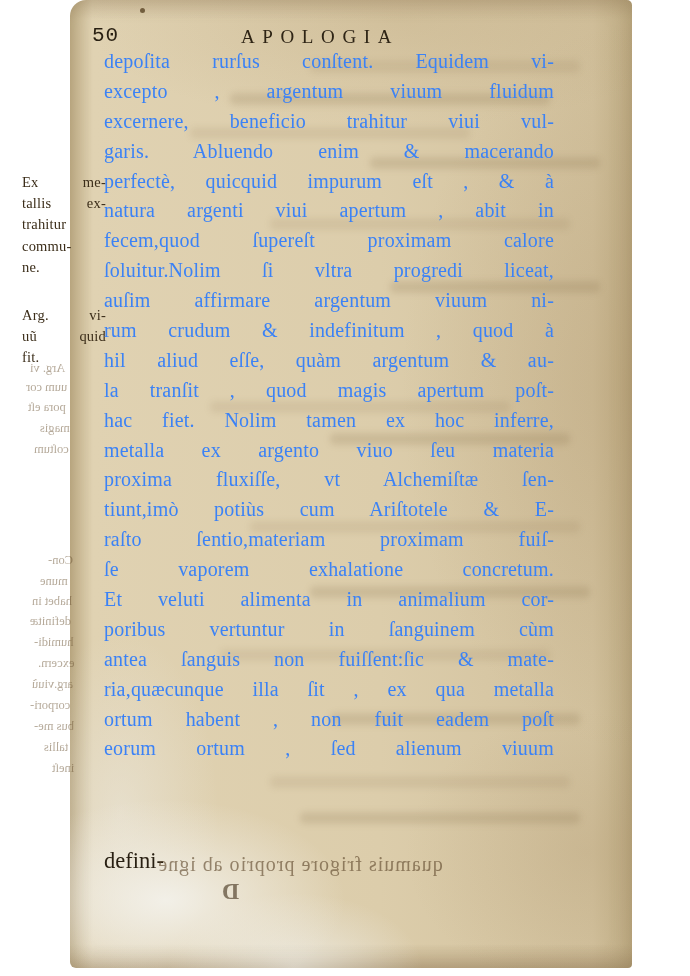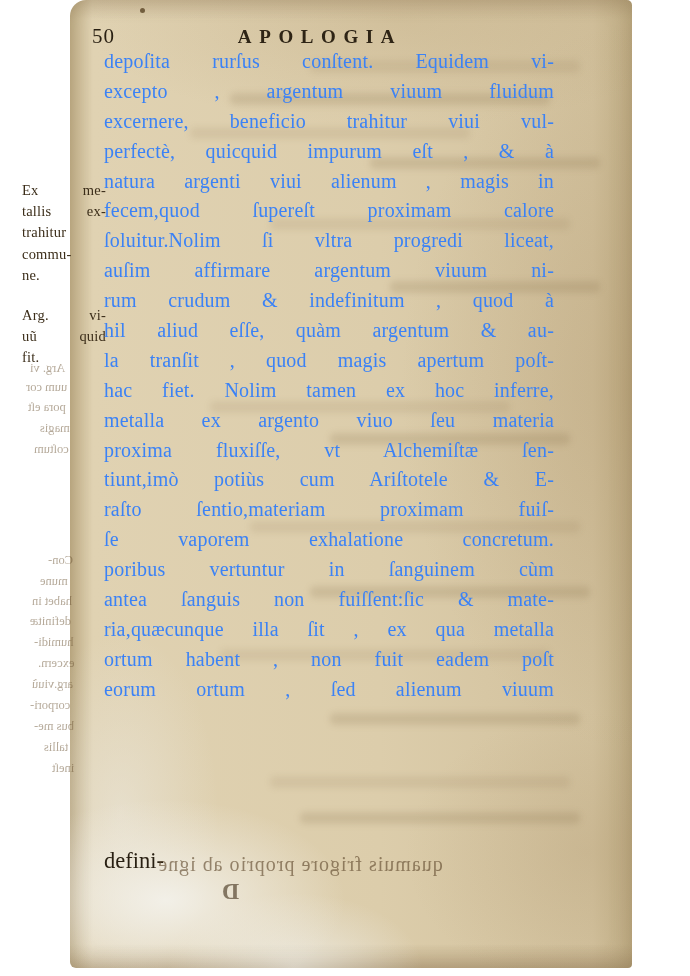--- a/index.html
+++ b/index.html
@@ -20,43 +20,43 @@
       radial-gradient(ellipse 430px 150px at 58% 2%, rgba(168,140,95,0.20), rgba(168,140,95,0) 72%),
       radial-gradient(ellipse 260px 200px at 92% 88%, rgba(160,133,92,0.18), rgba(160,133,92,0) 70%),
       linear-gradient(0deg, rgba(146,121,86,0.38), rgba(146,121,86,0) 2.5%),
       linear-gradient(180deg, rgba(146,121,86,0.20), rgba(146,121,86,0) 2%),
       linear-gradient(90deg, #c3b28b 0%, #e0d2b2 4%, #dccdab 55%, #d2c19d 93%, #c0ae86 100%);
     border-radius:16px 5px 4px 6px;
     box-shadow:inset 0 0 22px rgba(120,95,60,0.30);
   }
   .ink{color:#281f12;}
   
-  .pageno{position:absolute;left:92px;top:24px;font-size:21px;letter-spacing:1px;}
+  .pageno{position:absolute;left:92px;top:24px;font-size:21px;letter-spacing:1px;font-family:Liberation Mono, monospace;}
   .runtitle{
     position:absolute;left:90px;top:26px;width:460px;text-align:center;
-    font-size:19px;letter-spacing:0.40em;font-weight:bold;color:#2e2415;
+    font-size:19px;letter-spacing:0.40em;font-weight:normal;color:#2e2415;
   }
   
   .bodytext{position:absolute;left:104px;top:47px;width:450px;}
   .line{
     height:29.9px;line-height:29.9px;font-size:20px;
     text-align:justify;text-align-last:justify;
     color:#3b82f6;letter-spacing:0.2px;
   }
   .catchword{
     position:absolute;left:104px;top:848px;width:450px;height:30px;
     text-align:left;font-size:22.5px;color:#281f12;padding-right:2px;
   }
   
   .margnote{
     position:absolute;left:22px;width:84px;
     font-size:14.5px;color:#3b2d19;letter-spacing:0.2px;
   }
   .margnote .mline{height:21.2px;line-height:21.2px;text-align:justify;text-align-last:justify;}
-  .note1{top:172px;margin-top:8px;}
+  .note1{top:172px;}
   .note2{top:305px;}
   
   .bleed{
     position:absolute;transform:scaleX(-1);
     color:rgba(108,84,52,0.50);filter:blur(0.6px);
     font-size:12.5px;line-height:1;white-space:nowrap;
   }
   .bleed-bottom{
     position:absolute;left:104px;top:853px;width:392px;
     transform:scaleX(-1);text-align:center;
@@ -111,34 +111,36 @@
 <div class="margnote note2">
   <div class="mline">Arg. vi-</div>
   <div class="mline">uũ quid</div>
   <div class="mline">fit.</div>
 </div>
 
 <div class="bodytext">
   <div class="line">depoſita rurſus conſtent. Equidem vi-</div>
   <div class="line">excepto , argentum viuum fluidum</div>
   <div class="line">excernere, beneficio trahitur viui vul-</div>
+  <div class="line">garis.  Abluendo enim &amp; macerando</div>
   <div class="line">perfectè, quicquid impurum eſt , &amp; à</div>
-  <div class="line">natura argenti viui alienum , magis in</div>
+  <div class="line">natura argenti viui apertum , abit in</div>
   <div class="line">fecem,quod ſupereſt proximam calore</div>
   <div class="line">ſoluitur.Nolim ſi vltra progredi liceat,</div>
   <div class="line">auſim affirmare argentum viuum ni-</div>
   <div class="line">rum crudum &amp; indefinitum , quod à</div>
   <div class="line">hil aliud eſſe, quàm argentum &amp; au-</div>
   <div class="line">la tranſit , quod magis apertum poſt-</div>
   <div class="line">hac fiet. Nolim tamen ex hoc inferre,</div>
   <div class="line">metalla ex argento viuo ſeu materia</div>
   <div class="line">proxima fluxiſſe, vt Alchemiſtæ ſen-</div>
   <div class="line">tiunt,imò potiùs cum Ariſtotele &amp; E-</div>
   <div class="line">raſto ſentio,materiam proximam fuiſ-</div>
   <div class="line">ſe vaporem exhalatione concretum.</div>
+  <div class="line">Et veluti alimenta in animalium cor-</div>
   <div class="line">poribus vertuntur in ſanguinem cùm</div>
   <div class="line">antea ſanguis non fuiſſent:ſic &amp; mate-</div>
   <div class="line">ria,quæcunque illa ſit , ex qua metalla</div>
   <div class="line">ortum habent , non fuit eadem poſt</div>
   <div class="line">eorum ortum , ſed alienum viuum</div>
 </div>
 
 <div class="catchword">defini-</div>
 
 <span class="bleed" style="left:30px;top:362px;">Arg. vi</span>

